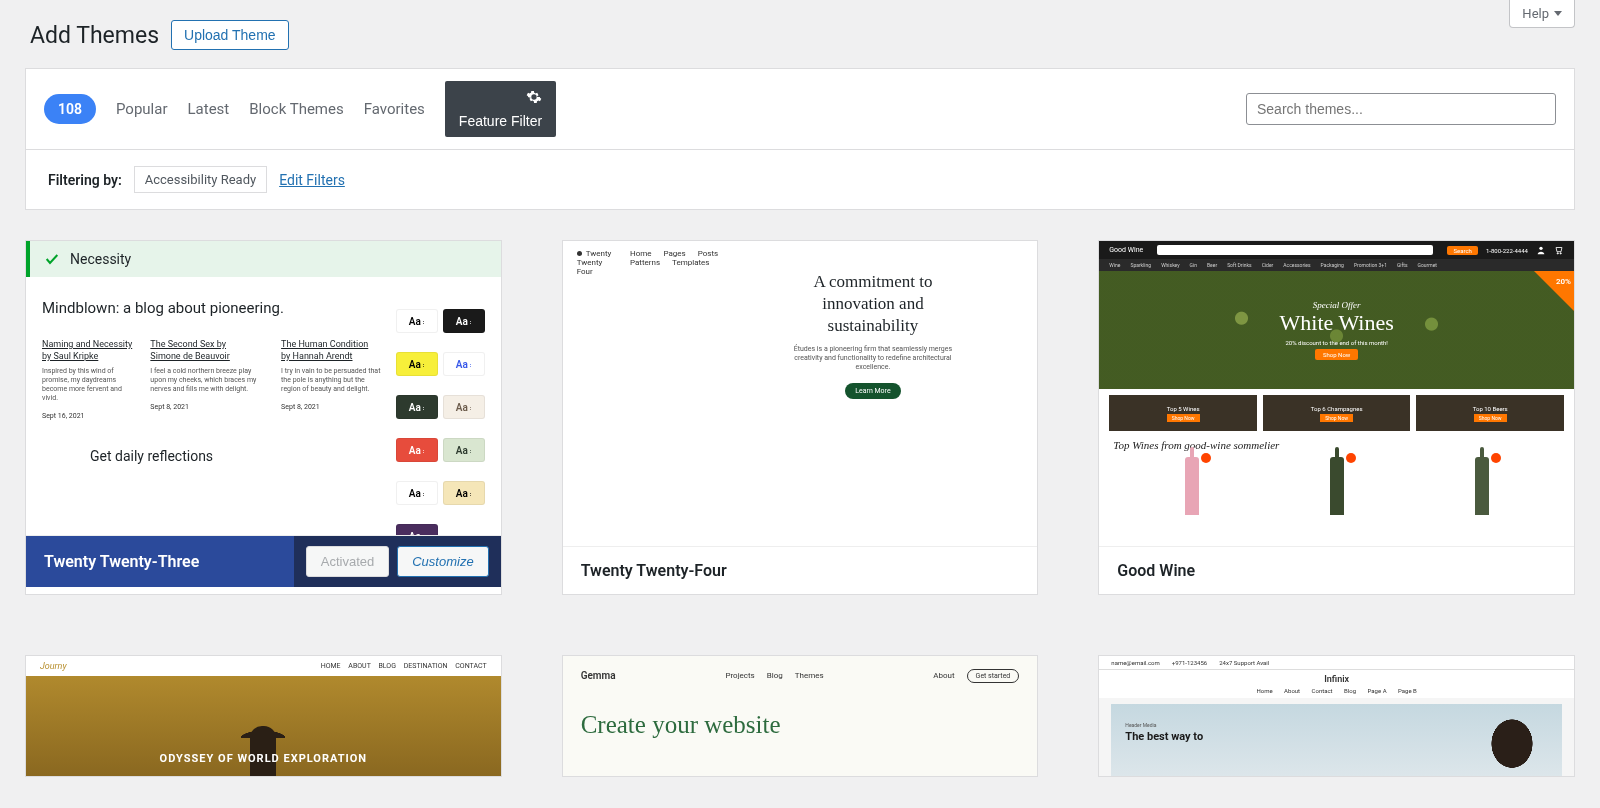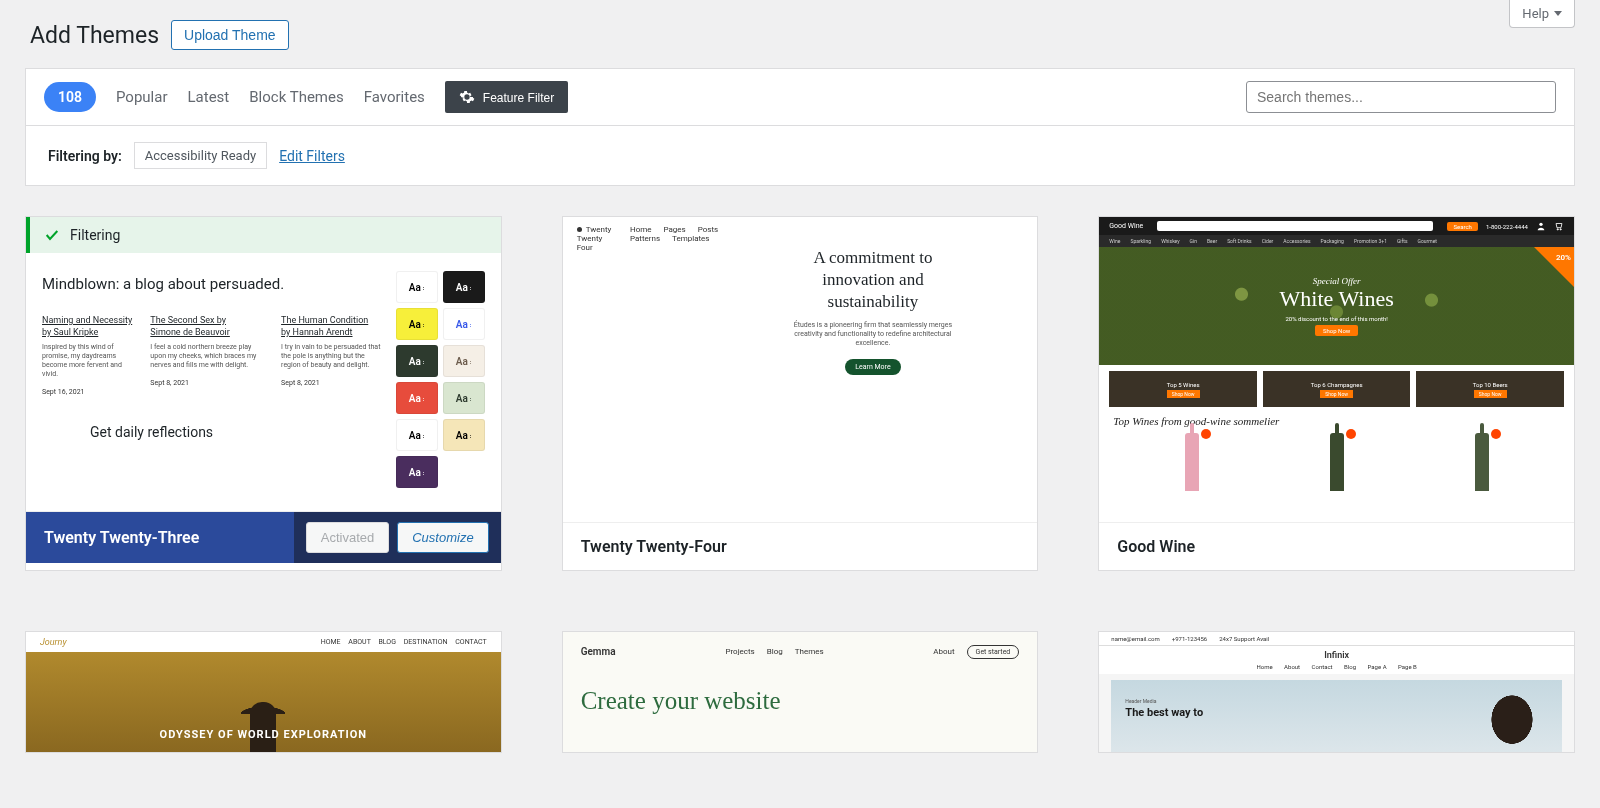--- a/index.html
+++ b/index.html
@@ -73,24 +73,25 @@
 .filter-link {
   color: #646970;
   font-size: 15px;
   cursor: pointer;
 }
 .feature-filter-btn {
   background: #3c434a;
   color: #fff;
   border: none;
   padding: 8px 14px;
-  font-size: 12px;
+  font-size: 14px;
   cursor: pointer;
   display: flex; align-items: flex-end; gap: 8px;
   border-radius: 2px;
+  flex-direction: column;
 }
 .feature-filter-btn svg { width: 16px; height: 16px; fill: #fff; }
 .search-wrap { margin-left: auto; }
 .search-input {
   width: 310px;
   padding: 7px 10px;
   border: 1px solid #8c8f94;
   font-size: 14px;
   border-radius: 3px;
   color: #2c3338;
@@ -188,21 +189,21 @@
 .tt3 { padding: 14px 16px; font-size: 10px; color: #1d2327; display: flex; gap: 14px; }
 .tt3-main { flex: 1; }
 .tt3-title { font-size: 15px; font-weight: 400; margin: 8px 0 22px; }
 .tt3-cols { display: flex; gap: 18px; font-size: 8px; }
 .tt3-col h5 { font-size: 9px; text-decoration: underline; margin-bottom: 2px; font-weight: 400;}
 .tt3-col .auth { text-decoration: underline; font-size: 9px; display: block; margin-bottom: 6px; }
 .tt3-col p { color: #555; font-size: 7px; line-height: 1.3; margin-bottom: 8px; }
 .tt3-col .date { font-size: 7px; color: #333; }
 .tt3-reflect { font-size: 14px; margin-top: 28px; font-weight: 400; margin-left: 48px;}
 .tt3-palette { display: grid; grid-template-columns: repeat(2, 42px); gap: 5px; padding-top: 4px;}
-.tt3-swatch { height: 32px; border-radius: 3px; display: flex; align-items:center; justify-content:center; font-size: 10px; font-weight: 600; border:1px solid rgba(0,0,0,.06);}
+.tt3-swatch { height: 24px; border-radius: 3px; display: flex; align-items:center; justify-content:center; font-size: 10px; font-weight: 600; border:1px solid rgba(0,0,0,.06);margin-top:14px;}
 
 .tt4 { display: flex; flex-direction: row; height: 100%; }
 .tt4-nav { display: flex; justify-content: space-between; padding: 8px 14px; font-size: 8px; color: #333;}
 .tt4-nav .dot { width:5px; height:5px; background:#333; border-radius:50%; display:inline-block; margin-right:4px; vertical-align:middle;}
 .tt4-nav .links span { margin-left: 10px; }
 .tt4-hero { text-align: center; padding: 30px 50px 10px; }
 .tt4-hero h3 { font-family: Georgia, serif; font-size: 17px; font-weight: 400; line-height:1.3;}
 .tt4-hero p { font-size: 7px; color: #555; margin: 8px auto; max-width: 230px; line-height:1.3;}
 .tt4-hero .learn { display: inline-block; background:#14532d; color:#fff; font-size:7px; padding:4px 10px; border-radius:10px; }
 .tt4-img { flex:1; margin: 10px 14px 0; background: linear-gradient(180deg, #b8d4e3 0%, #cce0ea 40%, #7d6b55 40%, #5a4836 100%); position:relative; overflow:hidden;}
@@ -295,26 +296,26 @@
   </div>
 </div>
 
 <div class="themes-grid">
 
   <div class="theme-card">
     <div class="installed-banner">
       <svg viewBox="0 0 24 24">
           <polyline points="4,12 9,18 20,6"></polyline>
         </svg>
-      <span>Filtering</span>
+      <span>Necessity</span>
     </div>
     <div class="theme-preview" style="height:258px">
       <div class="tt3">
         <div class="tt3-main">
-          <div class="tt3-title">Mindblown: a blog about persuaded.</div>
+          <div class="tt3-title">Mindblown: a blog about pioneering.</div>
           <div class="tt3-cols">
             <div class="tt3-col">
               <h5>Naming and Necessity</h5>
               <span class="auth">by Saul Kripke</span>
               <p>Inspired by this wind of promise, my daydreams become more fervent and vivid.</p>
               <span class="date">Sept 16, 2021</span>
             </div>
             <div class="tt3-col">
               <h5>The Second Sex by</h5>
               <span class="auth">Simone de Beauvoir</span>

